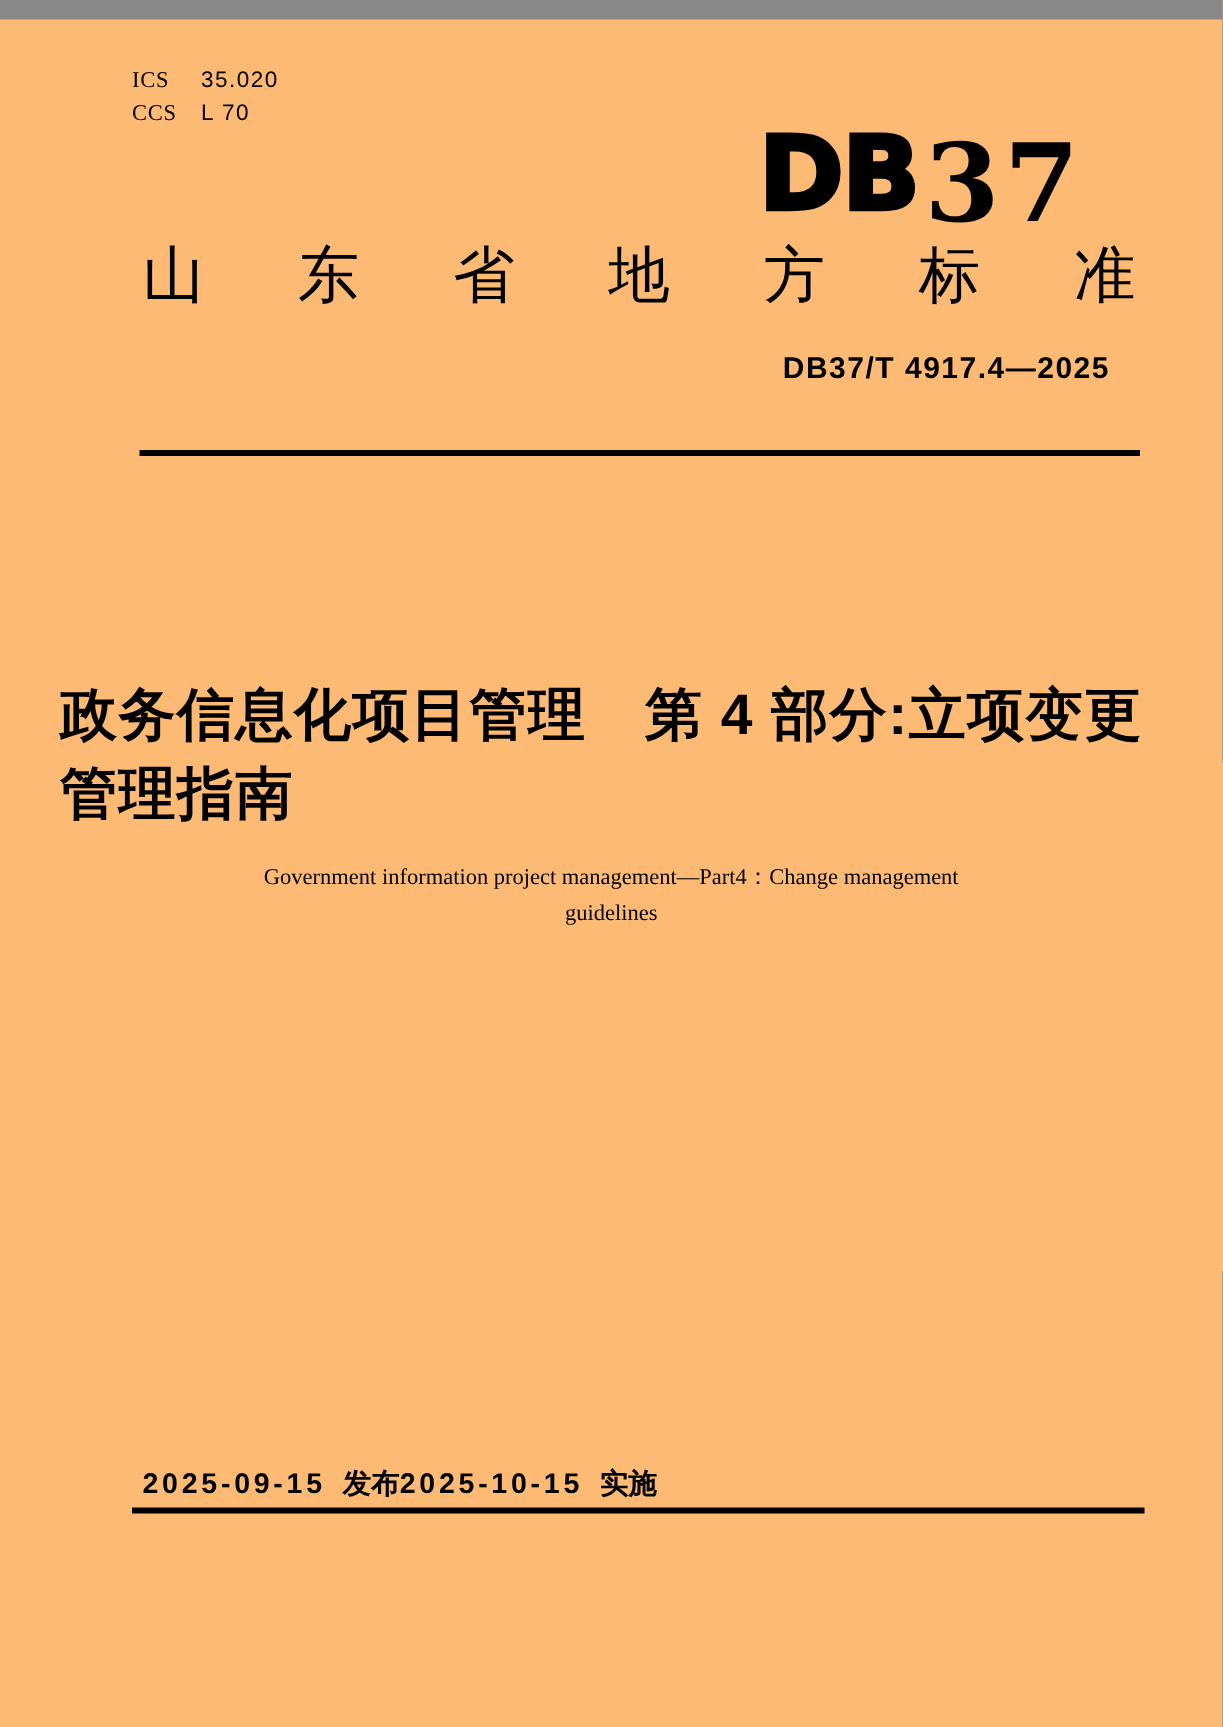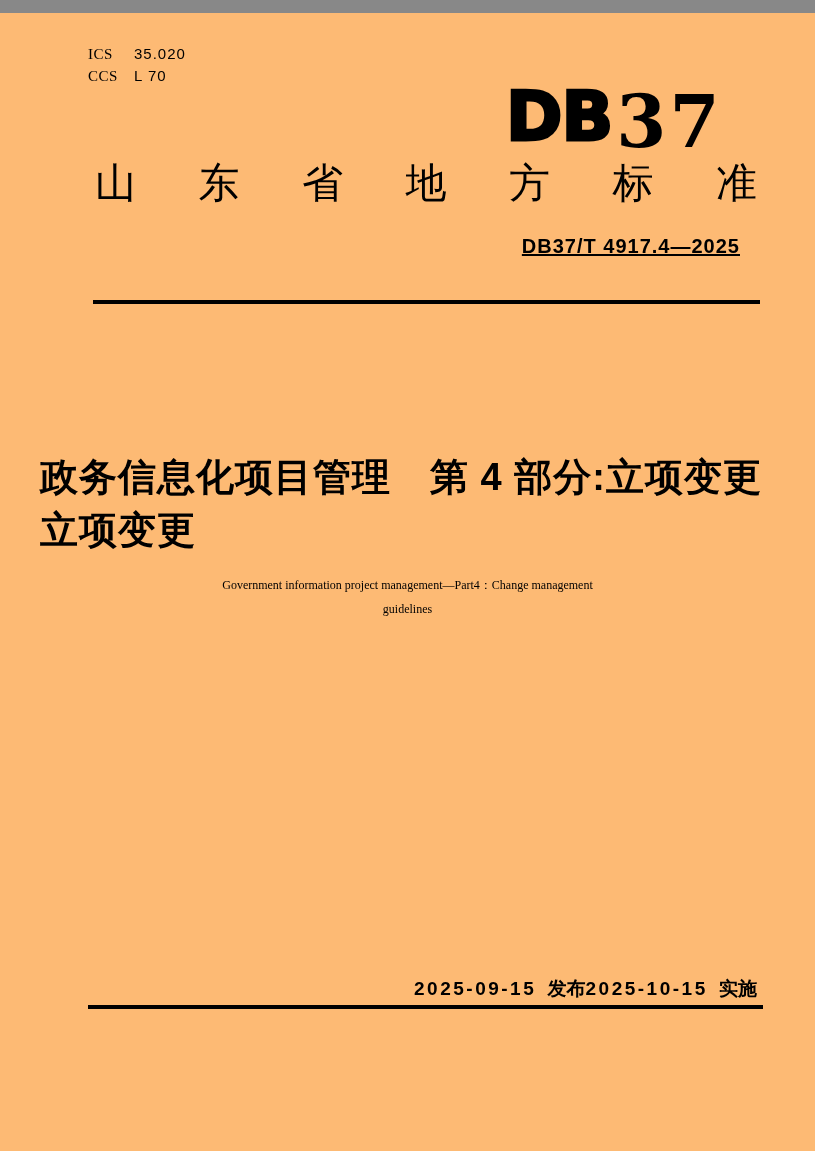--- a/index.html
+++ b/index.html
@@ -59,21 +59,20 @@
     display:flex; justify-content:space-between;
     font-size:41px; line-height:1.1;
     font-weight:500;
   }
 
   
   .std-code {
     position:absolute; top:222px; right:75px;
     font-size:20px; font-weight:bold;
     letter-spacing:1px;
-    text-decoration:underline;
   }
 
   
   .divider-top {
     position:absolute; top:287px; left:93px; right:55px;
     height:4px; background:#000;
   }
   .divider-bottom {
     position:absolute; top:992px; left:88px; right:52px;
     height:4px; background:#000;
@@ -86,27 +85,27 @@
     font-size:38px; font-weight:bold;
     line-height:53px;
     letter-spacing:1px;
   }
 
   
   .title-en {
     position:absolute; top:560px; left:60px; right:60px;
     text-align:center;
     font-family:"Liberation Serif", serif;
-    font-size:12px; line-height:24px;
+    font-size:15px; line-height:24px;
   }
 
   
   .date-row {
     position:absolute; top:963px; left:95px; right:58px;
-    display:flex; justify-content:flex-end;
+    display:flex; justify-content:flex-start;
     font-size:19px; font-weight:bold;
   }
   .date-item { white-space:nowrap; }
   .date-value { letter-spacing:2.5px; margin-right:6px; }
 
   
   .publisher-row {
     position:absolute; top:1048px; left:0; right:0;
     text-align:center;
     font-size:21px; font-weight:bold;
@@ -145,21 +144,21 @@
     <span>标</span>
     <span>准</span>
   </div>
 
   <div class="std-code">DB37/T 4917.4—2025</div>
 
   <div class="divider-top"></div>
 
   <div class="title-zh">
     <div>政务信息化项目管理　第 4 部分:立项变更</div>
-    <div>立项变更</div>
+    <div>管理指南</div>
   </div>
 
   <div class="title-en">
     <div>Government information project management—Part4：Change management</div>
     <div>guidelines</div>
   </div>
 
   <div class="date-row">
     <div class="date-item">
       <span class="date-value">2025-09-15</span>

